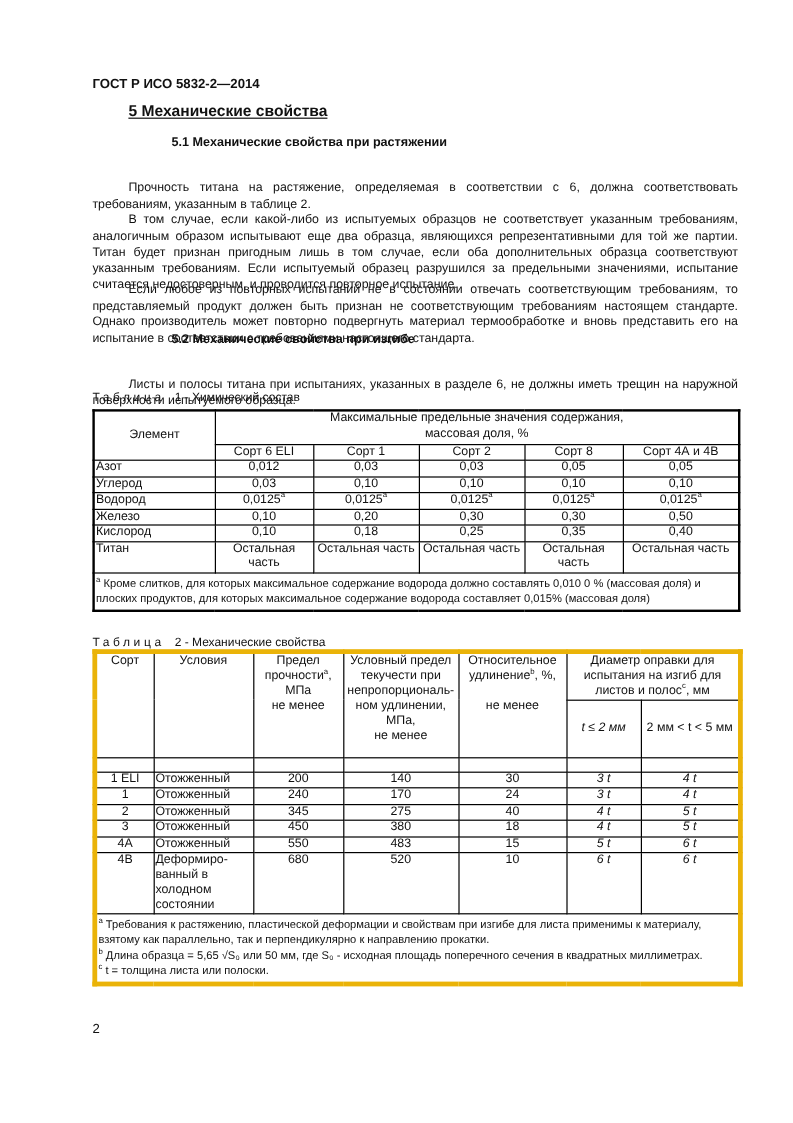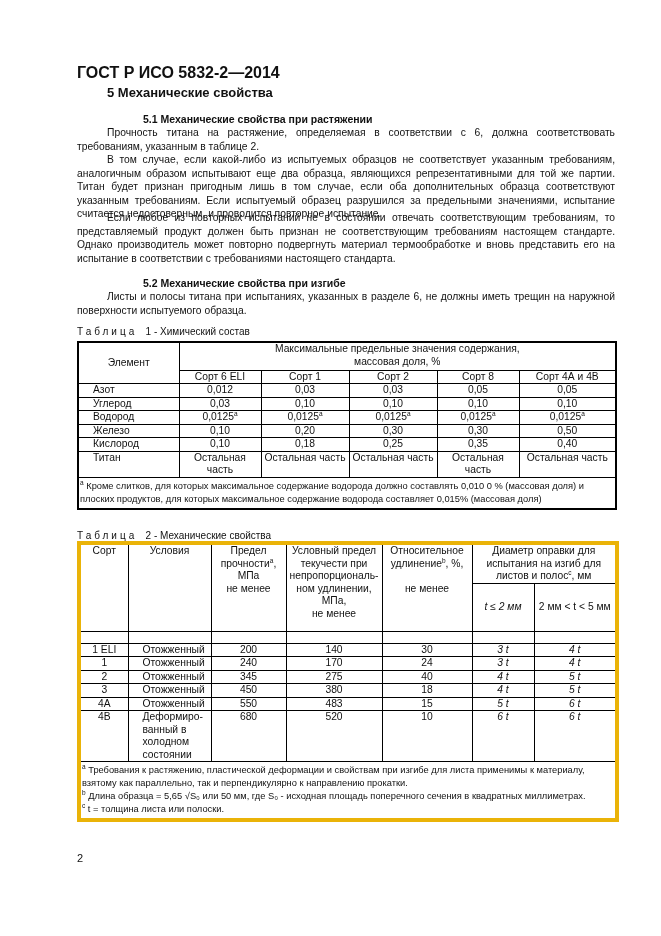--- a/index.html
+++ b/index.html
@@ -1,27 +1,27 @@
 <!DOCTYPE html>
 <html><head>
 <meta charset="utf-8">
 <style>
   html, body { margin:0; padding:0; background:#ffffff; }
   body { width:661px; height:936px; position:relative; overflow:hidden;
          font-family:"Liberation Sans", sans-serif; color:#111; font-size:10.3px; }
   .abs { position:absolute; }
-  .doc-id { left:77px; top:64px; font-weight:bold; font-size:16px; }
-  .h1 { left:107px; top:85px; font-weight:bold; font-size:13px; }
+  .doc-id { left:77px; top:64px; font-weight:bold; font-size:11px; }
+  .h1 { left:107px; top:85px; font-weight:bold; font-size:13px;text-decoration:underline; }
   .h2 { left:107px; font-weight:bold; font-size:10.5px;padding-left:36px; }
-  .para { left:77px; width:538px; line-height:13.5px; text-align:justify; text-indent:30px; }
+  .para { left:77px; width:538px; line-height:13.5px; text-align:justify; text-indent:30px;margin-top:24px; }
   .caption { left:77px; font-size:10px; }
   .spaced { letter-spacing:3px; }
   table { border-collapse:collapse; position:absolute; left:77px; width:538px; table-layout:fixed; }
   td { border:1px solid #000; padding:0 2px; font-size:10.3px; line-height:12.5px; vertical-align:top; text-align:center; }
-  td.l { text-align:left; padding-left:14px; }
+  td.l { text-align:left; padding-left:1px; }
   table.t1 { top:341px; border:2px solid #000; }
   table.t2 { top:541px; border:4px solid #eab308; }
   .sup { font-size:6.5px; vertical-align:super; line-height:0; }
   .it { font-style:italic; }
   .fn { text-align:left; padding:2px 2px 2px 1px; font-size:9.3px; line-height:13px; }
   .page-num { left:77px; top:852px; font-size:11px; }
 </style>
 </head>
 <body>
 

